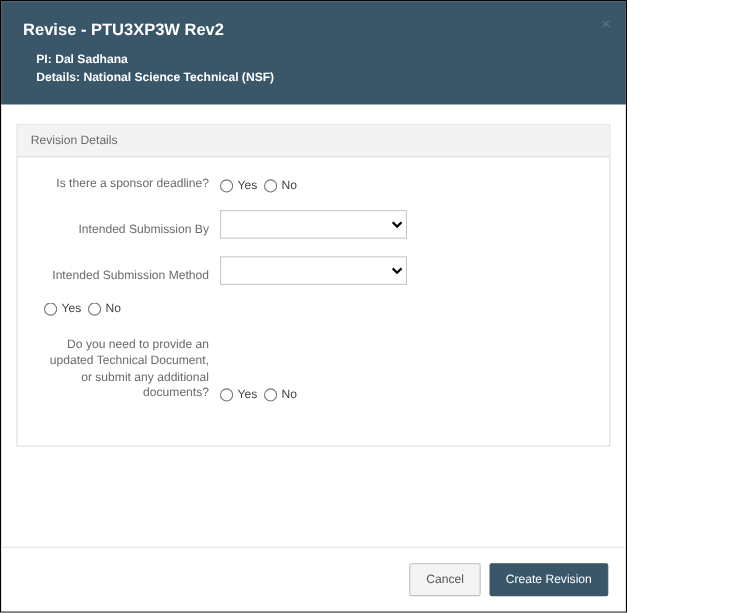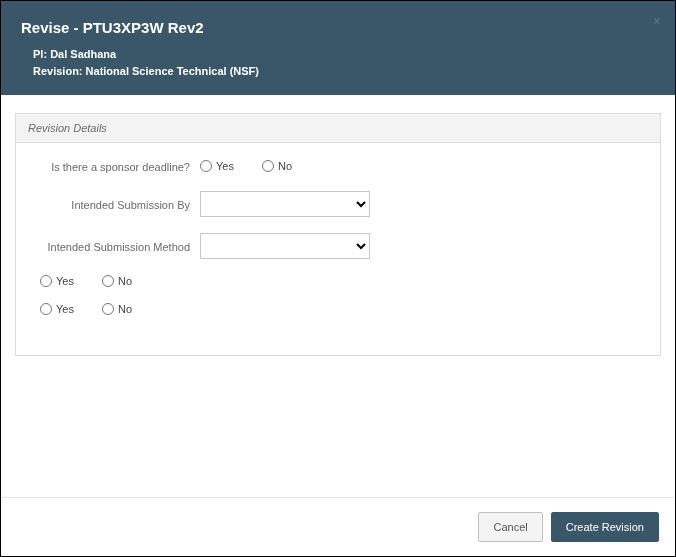--- a/index.html
+++ b/index.html
@@ -1,48 +1,48 @@
 <!DOCTYPE html>
 <html><head>
 <meta charset="utf-8">
 <style>
   * { box-sizing: border-box; margin: 0; padding: 0; }
   html, body { width: 676px; height: 557px; font-family: Arial, Helvetica, sans-serif; background: #fff; }
-  .modal { width: 676px; height: 557px; border: 1px solid #000; display: flex; flex-direction: column; }
+  .modal { width: 570px; height: 557px; border: 1px solid #000; display: flex; flex-direction: column; }
   .header { background: #3a576a; color: #fff; padding: 18px 20px 16px 20px; position: relative; }
   .header h1 { font-size: 15px; font-weight: bold; margin-bottom: 10px; }
   .header .sub { font-size: 11px; font-weight: bold; line-height: 1.5; margin-left: 12px; }
   .header .close { position: absolute; top: 12px; right: 14px; color: #5d7586; font-size: 14px; }
   .body { flex: 1; padding: 18px 14px 18px 14px; }
   .panel { border: 1px solid #dcdcdc; }
-  .panel-header { background: #f3f3f3; border-bottom: 1px solid #dcdcdc; padding: 8px 12px; font-size: 11px; color: #6a6a6a; font-style: italic; }
+  .panel-header { background: #f3f3f3; border-bottom: 1px solid #dcdcdc; padding: 8px 12px; font-size: 11px; color: #6a6a6a; }
   .panel-body { padding: 14px 24px 24px 24px; }
-  .row { display: flex; align-items: center; margin-bottom: 16px; }
+  .row { display: flex; align-items: flex-end; margin-bottom: 16px; }
   .row .lbl { width: 160px; text-align: right; font-size: 11px; color: #6a6a6a; padding-right: 10px; padding-top: 3px; line-height: 1.35; }
-  .row .ctrl { flex: 1; display: flex; align-items: center; gap: 28px; }
+  .row .ctrl { flex: 1; display: flex; align-items: center; gap: 6px; }
   .radio-group { display: flex; align-items: center; gap: 14px; }
   .radio-opt { display: flex; align-items: center; gap: 4px; font-size: 11px; color: #444; }
   .radio-opt input[type=radio] { width: 12px; height: 12px; margin: 0; }
   select.sel { width: 170px; height: 26px; border: 1px solid #c8c8c8; font-size: 11px; padding: 2px 4px; background: #fff; }
   textarea.ta { width: 340px; height: 58px; border: 1px solid #c8c8c8; resize: both; font-size: 11px; padding: 4px; font-family: inherit; }
   .footer { border-top: 1px solid #e4e4e4; padding: 14px 16px; display: flex; justify-content: flex-end; gap: 8px; }
   .btn { font-size: 11px; padding: 8px 14px; border: 1px solid #bfbfbf; background: #f4f4f4; color: #555; cursor: pointer; border-radius: 2px; }
   .btn.primary { background: #3a576a; color: #fff; border: 1px solid #3a576a; }
 </style>
 </head>
 <body>
 
 <div class="modal">
 
   <div class="header">
     <h1>Revise - PTU3XP3W Rev2</h1>
     <div class="sub">
       <span>PI:</span>
       <span>Dal Sadhana</span><br>
-      <span>Revision:</span>
+      <span>Details:</span>
       <span>National Science Technical (NSF)</span>
     </div>
     <span class="close">×</span>
   </div>
 
   <div class="body">
     <div class="panel">
       <div class="panel-header">Revision Details</div>
       <div class="panel-body">
 
@@ -85,20 +85,21 @@
               <span>Yes</span>
             </label>
             <label class="radio-opt">
               <input type="radio" name="budget_change" style="">
               <span>No</span>
             </label>
           </div>
         </div>
 
         <div class="row">
+          <div class="lbl">Do you need to provide an updated Technical Document, or submit any additional documents?</div>
           <div class="ctrl radio-group">
             <label class="radio-opt">
               <input type="radio" name="tech_doc" style="">
               <span>Yes</span>
             </label>
             <label class="radio-opt">
               <input type="radio" name="tech_doc" style="">
               <span>No</span>
             </label>
           </div>

